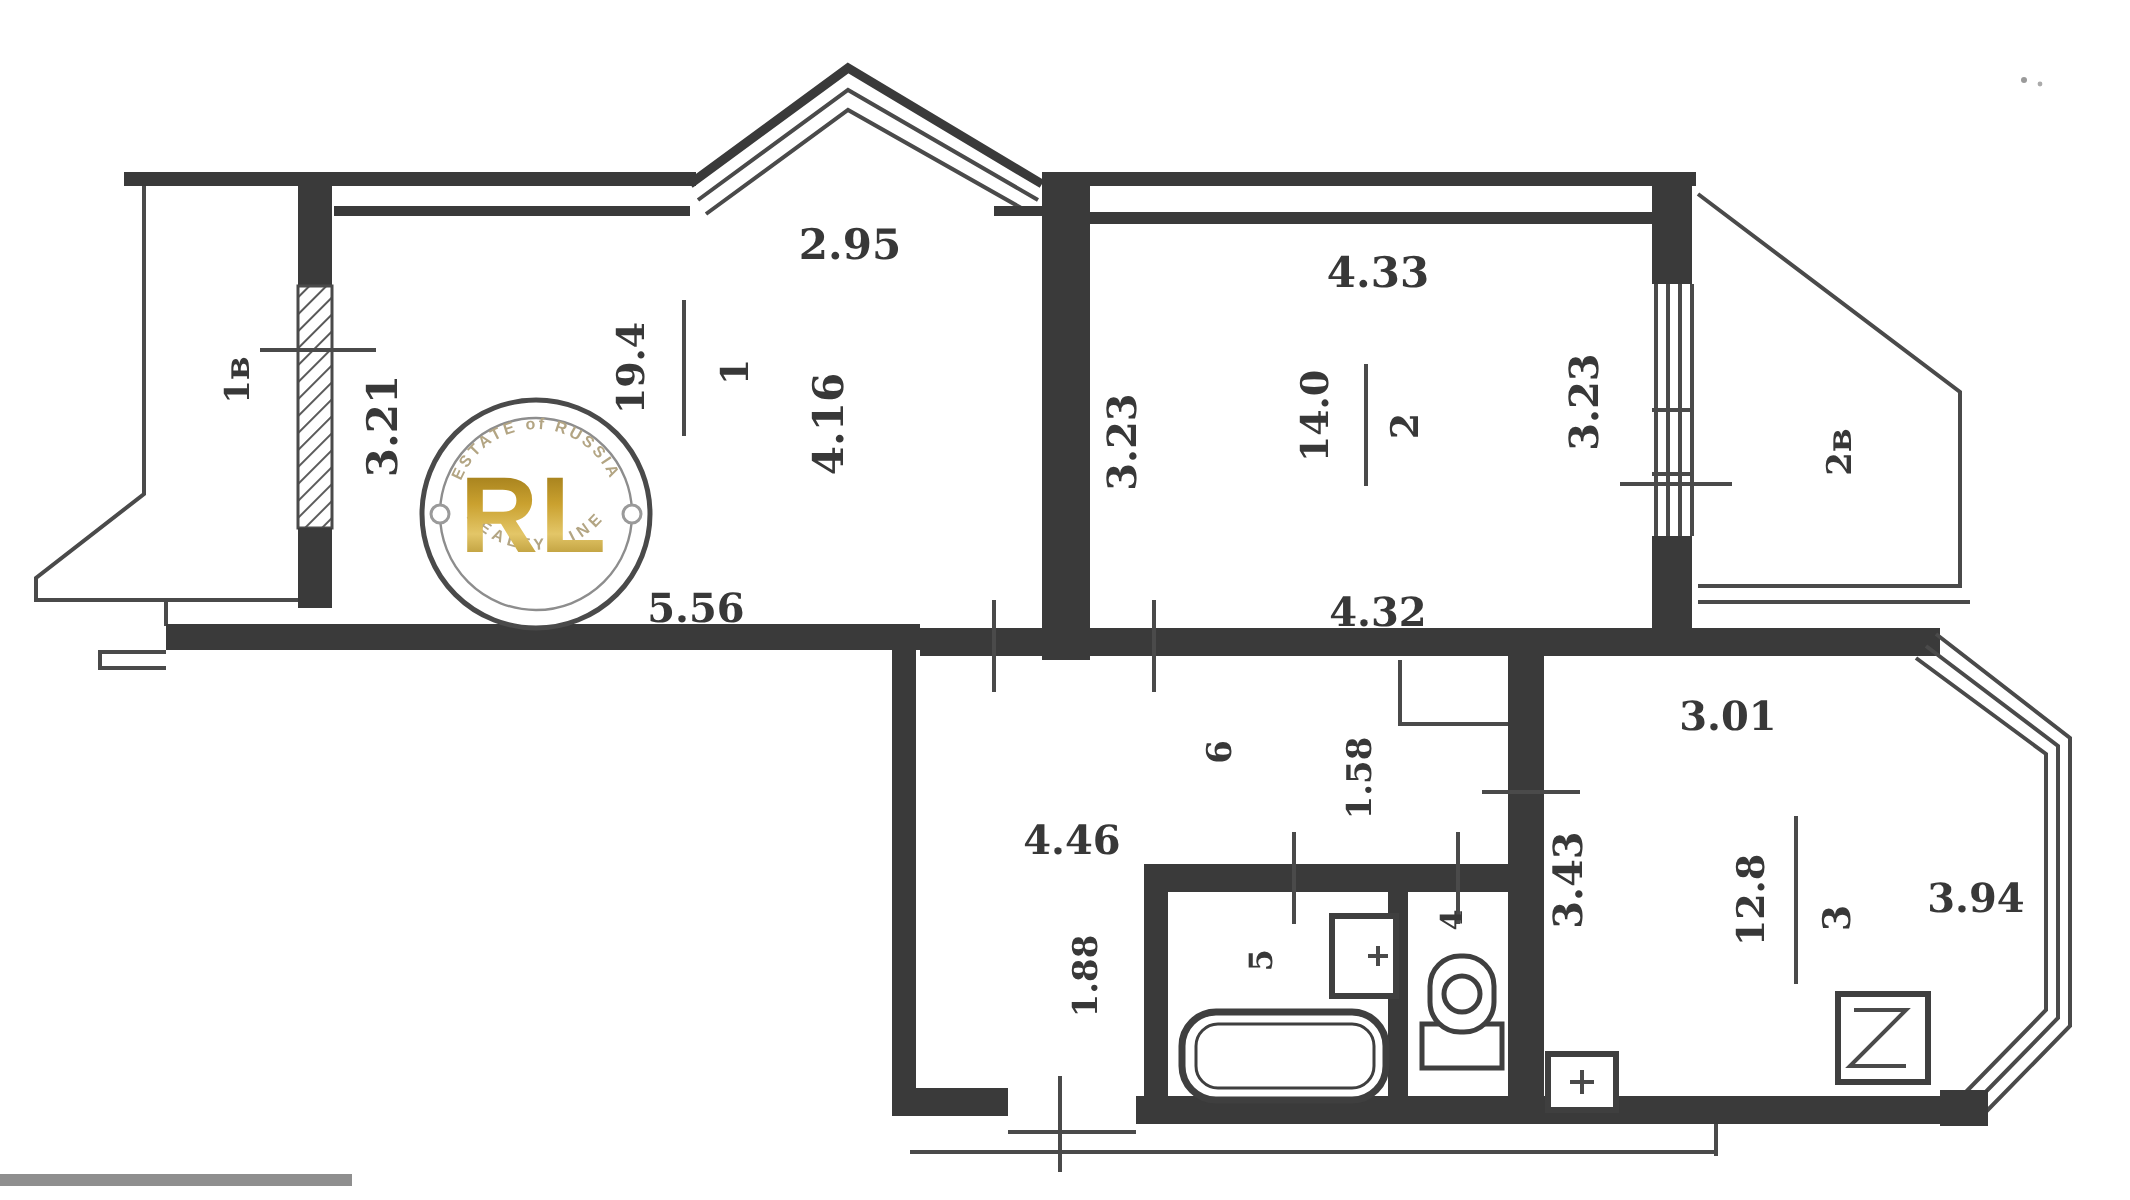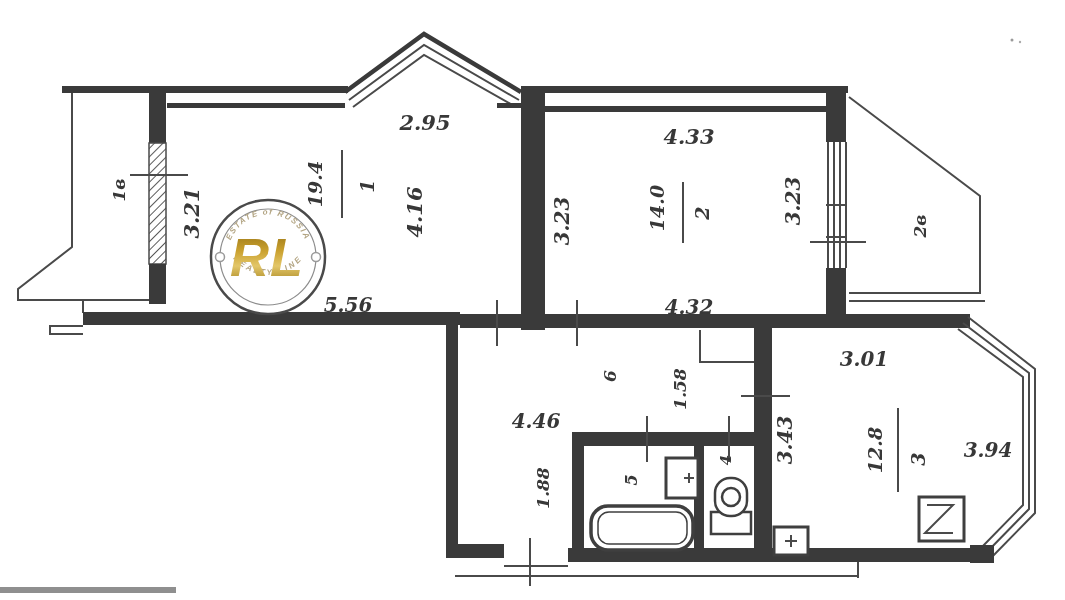--- a/index.html
+++ b/index.html
@@ -1,17 +1,17 @@
 <!DOCTYPE html>
 <html><head>
 <meta charset="utf-8">
 <style>
   html,body{margin:0;padding:0;background:#e8e8e8;}
   .page{position:relative;width:1065px;height:600px;background:#ffffff;overflow:hidden;
-        font-family:"DejaVu Serif", serif;font-style:italic;}
+        font-family:"DejaVu Serif", serif;}
   svg{position:absolute;left:0;top:0;}
   .wall{stroke:#3a3a3a;fill:none;}
   .wfill{fill:#3a3a3a;stroke:none;}
   .thin{stroke:#4a4a4a;stroke-width:2;fill:none;}
   .fixture{stroke:#3f3f3f;fill:#ffffff;}
   .dim{fill:#383838;font-weight:bold;font-family:"DejaVu Serif",serif;}
   .wmtxt{fill:#b3a583;font-family:"Liberation Sans",sans-serif;font-weight:bold;}
 </style>
 </head>
 <body>

